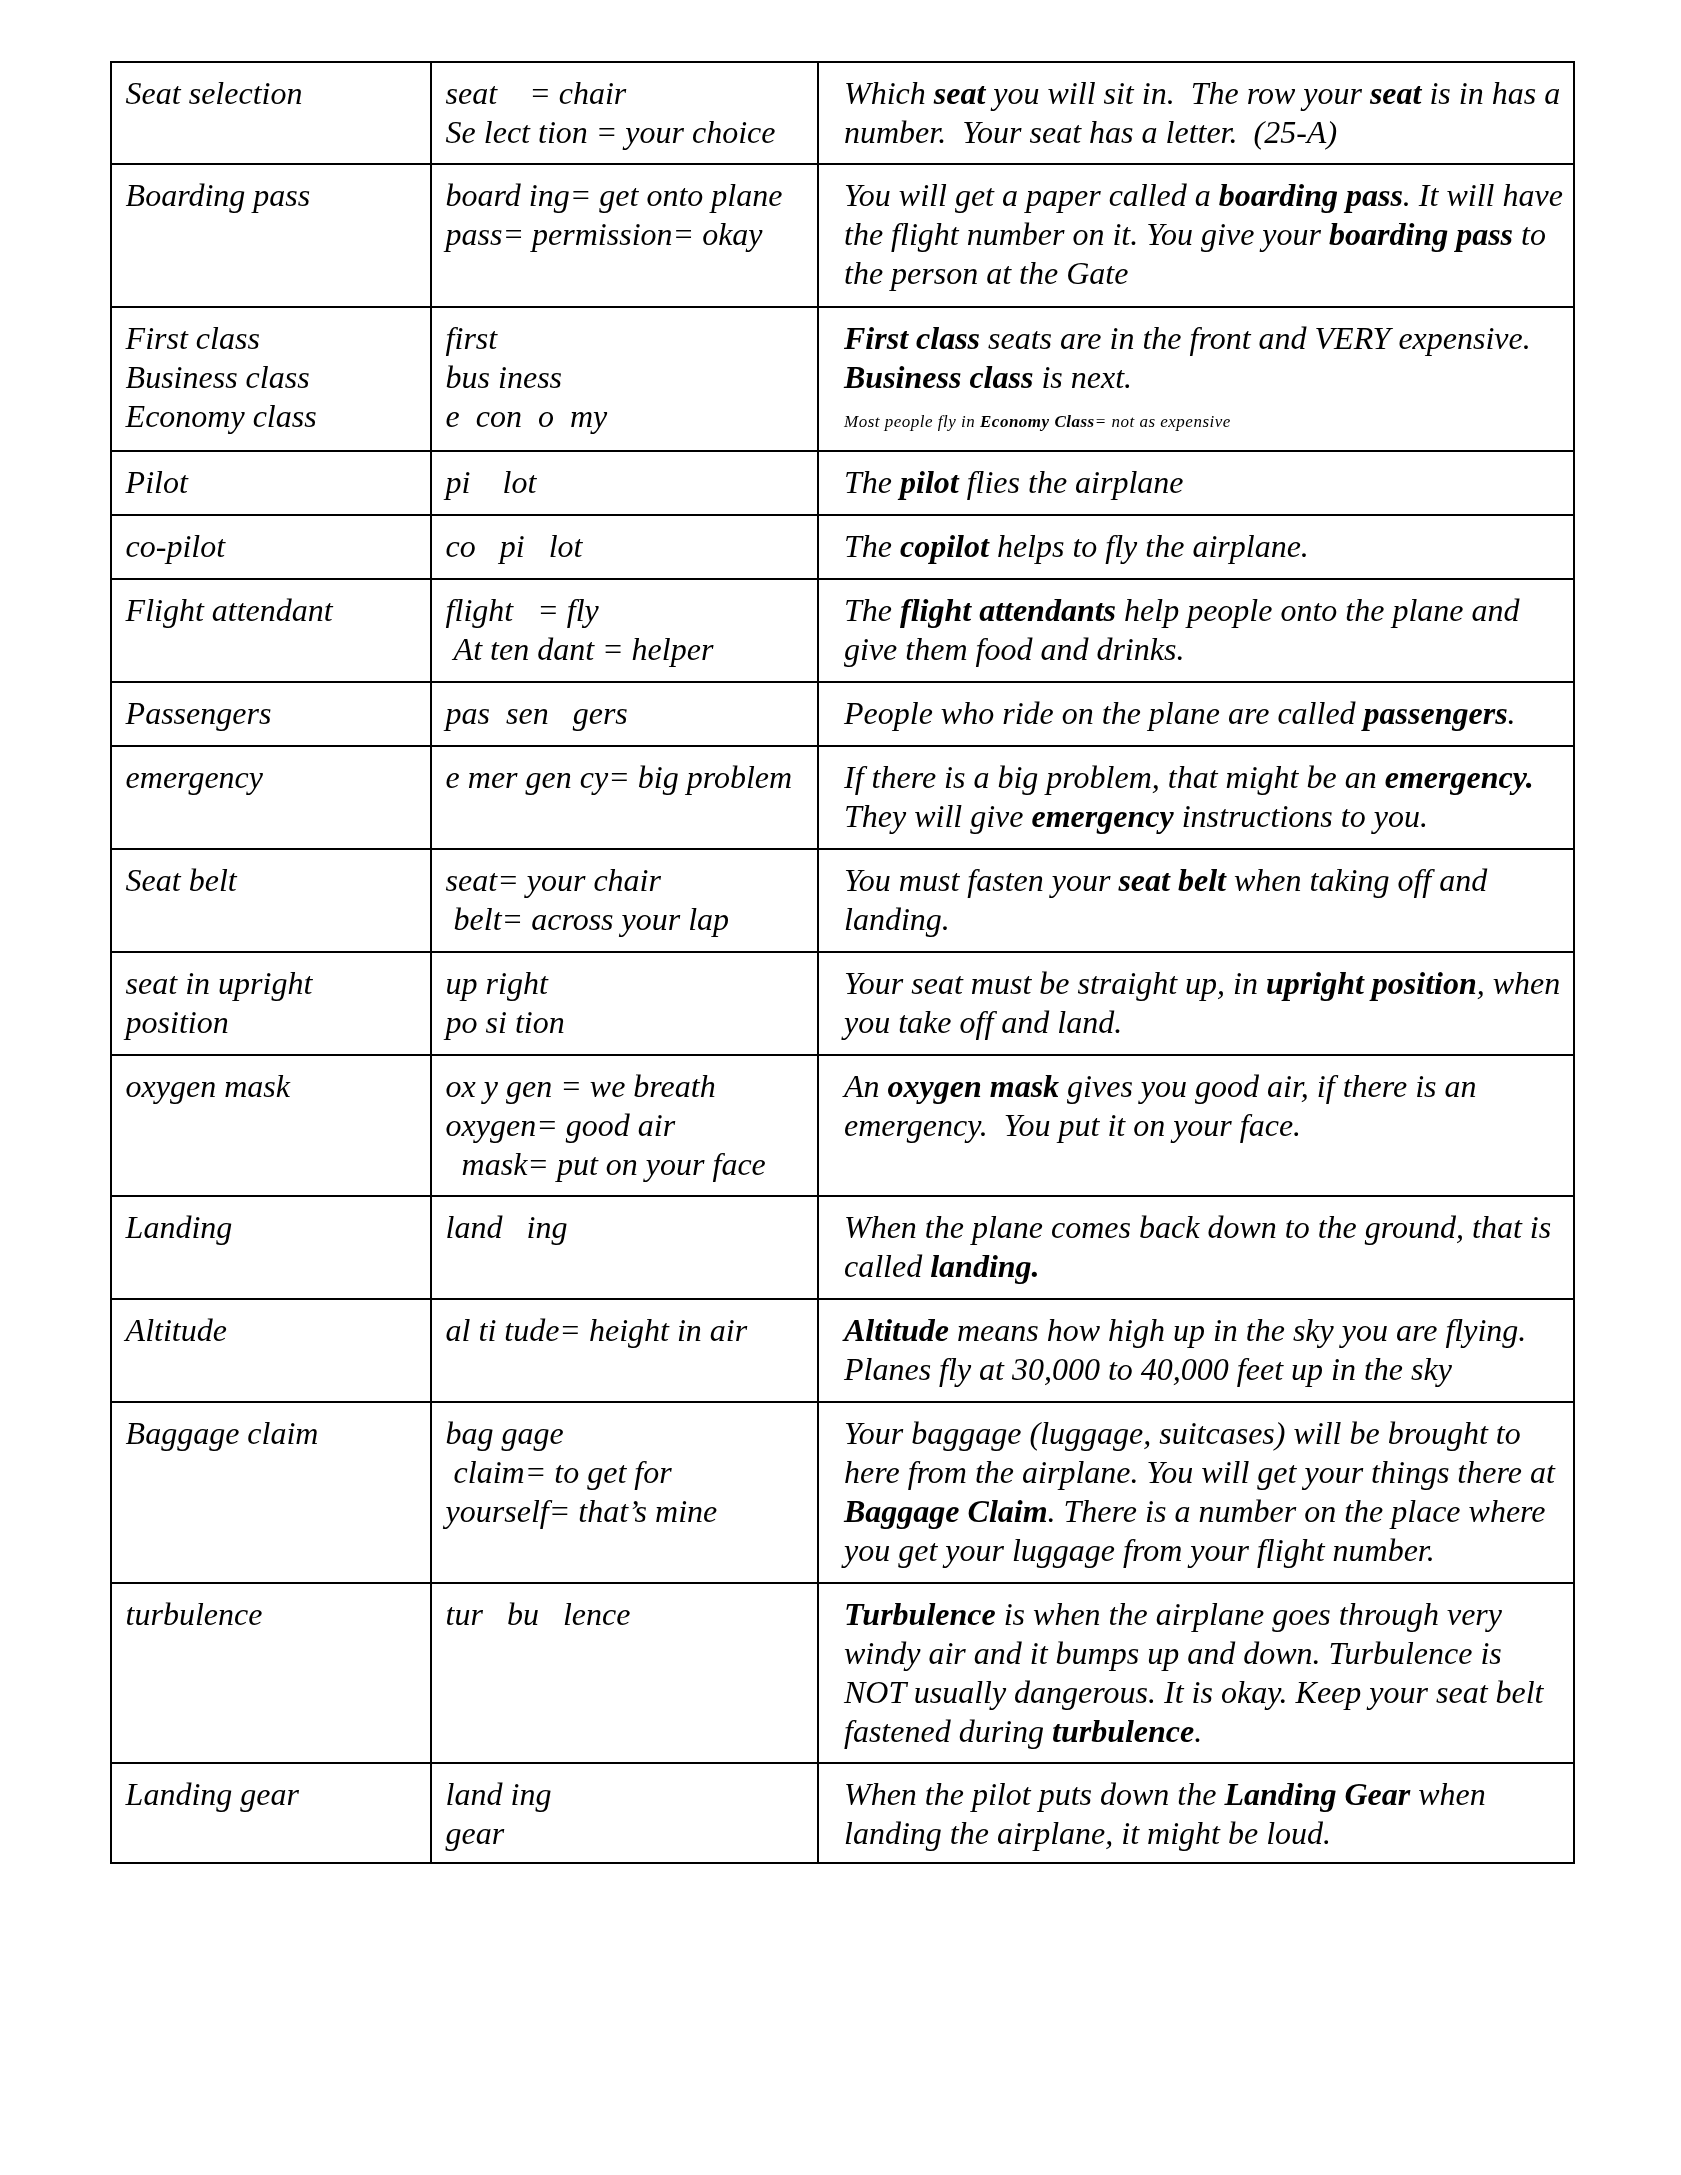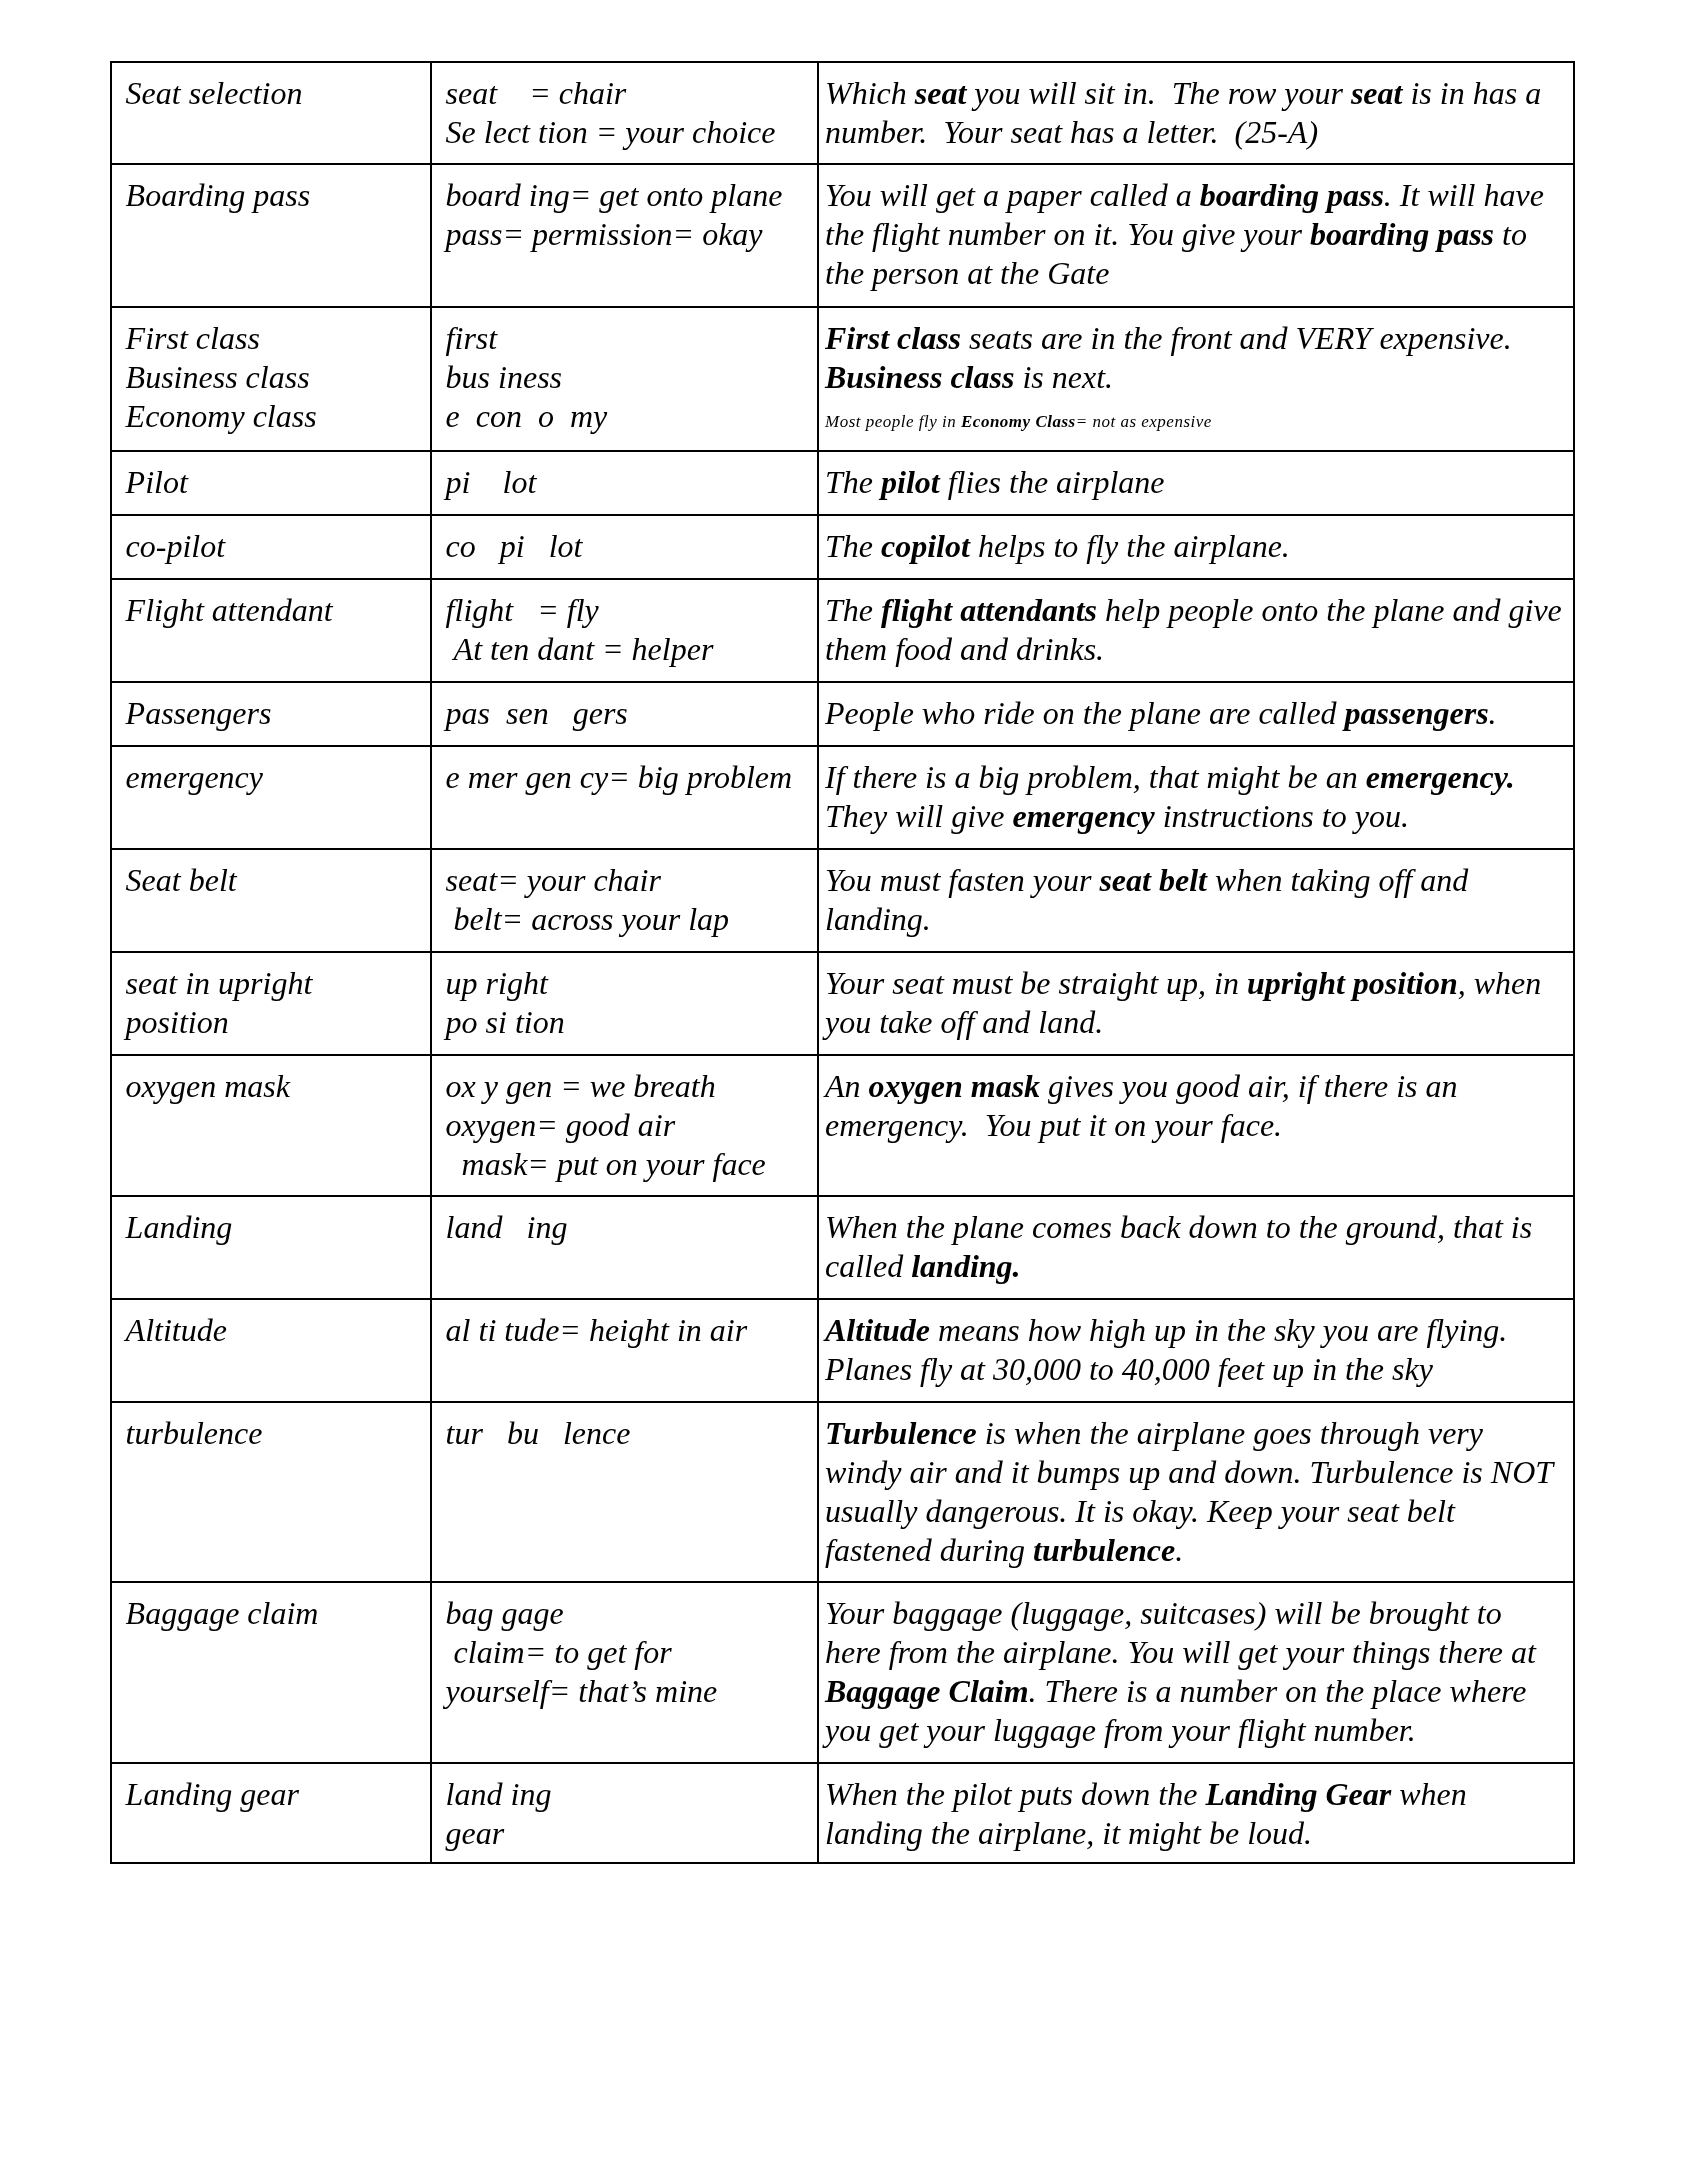--- a/index.html
+++ b/index.html
@@ -28,21 +28,21 @@
     #vocab-table td {
       border: 2.7px solid #000000;
       vertical-align: top;
       padding: 11px 12.7px 9px 13.6px;
       font-size: 32px;
       line-height: 39px;
       white-space: pre-wrap;
       box-sizing: border-box;
       font-style: italic;
     }
-    #vocab-table td.def { padding-left: 6px; padding-right: 9px; }
+    #vocab-table td.def { padding-left: 25px; padding-right: 9px; }
     #vocab-table td .b { font-weight: bold; }
     #vocab-table td .small { font-size: 17px; letter-spacing: 0.5px; }
     .line { display: block; }
   </style>
 </head>
 <body>
 
 <table id="vocab-table">
   <colgroup>
     <col class="c1">
@@ -108,29 +108,29 @@
       <tr style="height: 103px;">
         <td><span class="line">Landing</span></td>
         <td><span class="line">land   ing</span></td>
         <td class="def"><span class="line"><span class="">When the plane comes back down to the ground, that is called </span><span class="b">landing.</span></span></td>
       </tr>
       <tr style="height: 103px;">
         <td><span class="line">Altitude</span></td>
         <td><span class="line">al ti tude= height in air</span></td>
         <td class="def"><span class="line"><span class="b">Altitude</span><span class=""> means how high up in the sky you are flying. Planes fly at 30,000 to 40,000 feet up in the sky</span></span></td>
       </tr>
+      <tr style="height: 181px;">
+        <td><span class="line">Baggage claim</span></td>
+        <td><span class="line">bag gage</span><span class="line"> claim= to get for</span><span class="line">yourself= that’s mine</span></td>
+        <td class="def"><span class="line"><span class="">Your baggage (luggage, suitcases) will be brought to here from the airplane. You will get your things there at </span><span class="b">Baggage Claim</span><span class="">. There is a number on the place where you get your luggage from your flight number.</span></span></td>
+      </tr>
       <tr style="height: 180px;">
         <td><span class="line">turbulence</span></td>
         <td><span class="line">tur   bu   lence</span></td>
         <td class="def"><span class="line"><span class="b">Turbulence</span><span class=""> is when the airplane goes through very windy air and it bumps up and down. Turbulence is NOT usually dangerous. It is okay. Keep your seat belt fastened during </span><span class="b">turbulence</span><span class="">.</span></span></td>
-      </tr>
-      <tr style="height: 181px;">
-        <td><span class="line">Baggage claim</span></td>
-        <td><span class="line">bag gage</span><span class="line"> claim= to get for</span><span class="line">yourself= that’s mine</span></td>
-        <td class="def"><span class="line"><span class="">Your baggage (luggage, suitcases) will be brought to here from the airplane. You will get your things there at </span><span class="b">Baggage Claim</span><span class="">. There is a number on the place where you get your luggage from your flight number.</span></span></td>
       </tr>
       <tr style="height: 100px;">
         <td><span class="line">Landing gear</span></td>
         <td><span class="line">land ing</span><span class="line">gear</span></td>
         <td class="def"><span class="line"><span class="">When the pilot puts down the </span><span class="b">Landing Gear</span><span class=""> when landing the airplane, it might be loud.</span></span></td>
       </tr>
     </tbody>
 </table>
 
 

